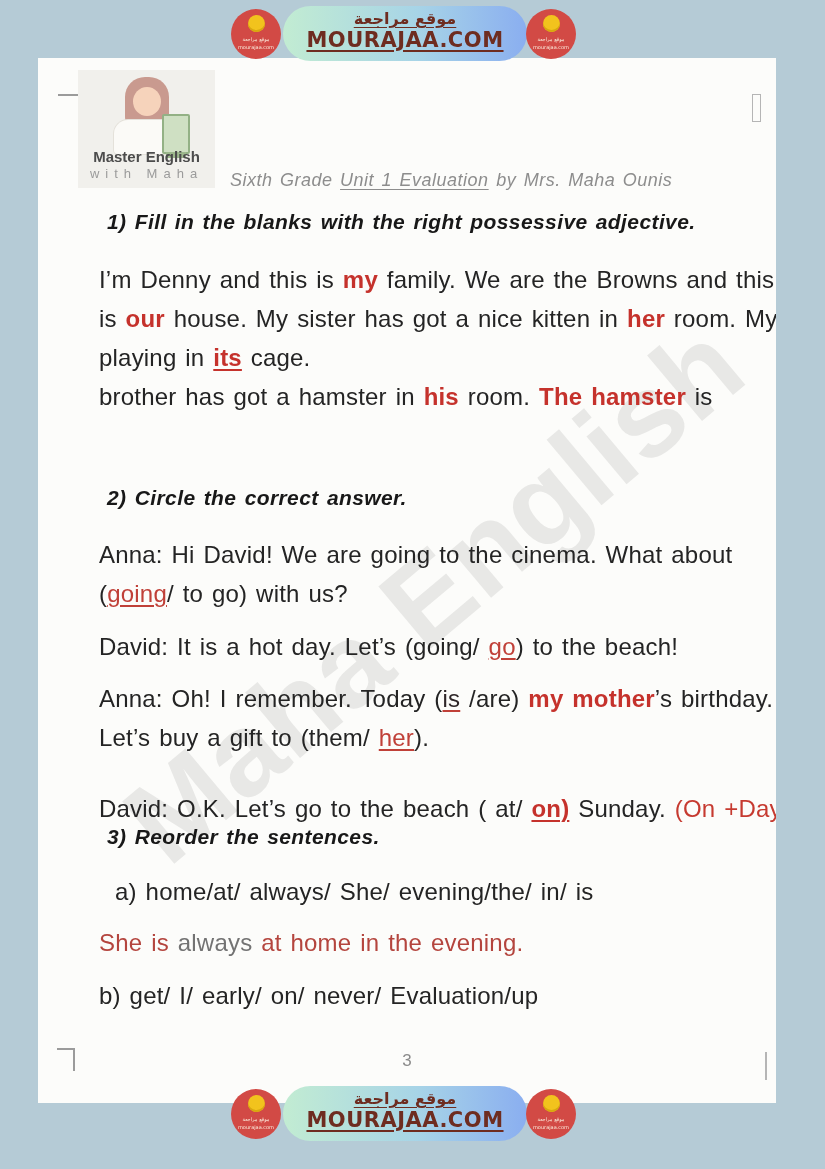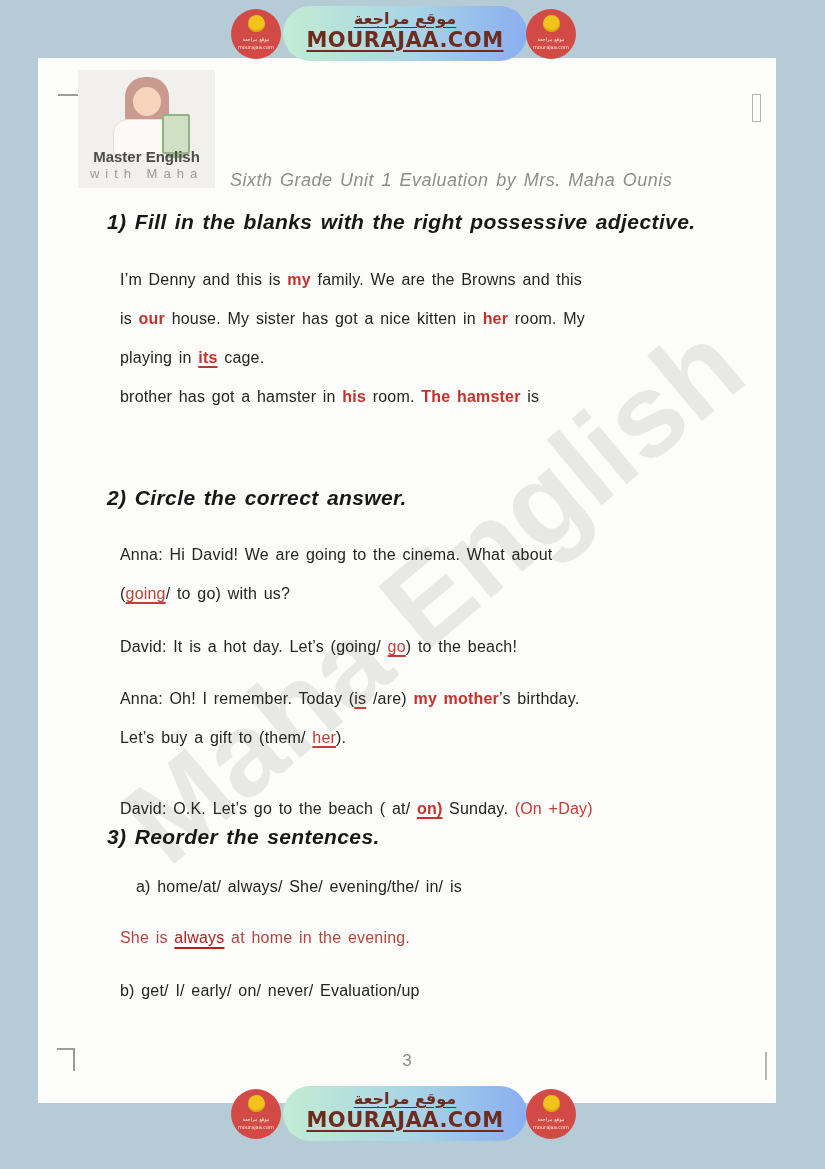--- a/index.html
+++ b/index.html
@@ -38,42 +38,42 @@
   .lg-book-base{position:absolute;left:88px;top:82px;width:20px;height:6px;background:#9db88d;}
   .lg-line1{position:absolute;left:0;top:78px;width:100%;text-align:center;font-weight:bold;font-size:15px;color:#4c4c4c;}
   .lg-line2{position:absolute;left:0;top:96px;width:100%;text-align:center;font-size:13px;color:#9b9b9b;letter-spacing:6px;}
   
   .abs{position:absolute;white-space:nowrap;}
   .doc-title{left:192px;top:112px;font-style:italic;font-size:18px;color:#8d8d8d;letter-spacing:0.5px;word-spacing:2px;}
   .heading{font-weight:bold;font-style:italic;font-size:21px;color:#181818;letter-spacing:0.4px;word-spacing:2px;}
   .h1{left:69px;top:152px;}
   .h2{left:69px;top:428px;}
   .h3{left:69px;top:767px;}
-  .body-block{left:82px;font-size:16px;color:#242424;letter-spacing:0.2px;word-spacing:2px;}
+  .body-block{left:61px;font-size:24px;color:#242424;letter-spacing:0.2px;word-spacing:2px;}
   .tline{height:39px;line-height:39px;white-space:nowrap;}
   .p1{top:202px;}
   .anna1{top:477px;}
   .david1{top:569px;}
   .anna2{top:621px;}
   .david2{top:714px;margin-top:17px;}
   .item-a{top:820px;margin-left:16px;}
   .answer-a{top:871px;}
   .item-b{top:924px;}
   .pnum{left:0;top:993px;width:100%;text-align:center;font-size:17px;color:#8b8b8b;}
   
   .seg-t{}
-  .seg-tu{text-underline-offset:3px;}
+  .seg-tu{text-decoration:underline;text-underline-offset:3px;}
   .seg-n{}
   .seg-rb{color:#c5322c;font-weight:bold;}
   .seg-rbu{color:#c5322c;font-weight:bold;text-decoration:underline;text-decoration-color:#c5322c;text-decoration-thickness:2px;text-underline-offset:3px;}
   .seg-ru{color:#c04038;text-decoration:underline;text-decoration-thickness:2px;text-underline-offset:3px;}
   .seg-ku{color:#2e2628;text-decoration:underline;text-decoration-color:#c04038;text-decoration-thickness:2px;text-underline-offset:3px;}
   .seg-rr{color:#c63a30;}
   .seg-ra{color:#b4453e;}
-  .seg-rau{color:#b91c1c;text-decoration:underline;text-decoration-thickness:2px;text-underline-offset:4px;}
+  .seg-rau{color:#737373;text-decoration-thickness:2px;text-underline-offset:4px;}
   
   .pill{
     position:absolute;left:283px;width:244px;height:55px;border-radius:28px;
     background:linear-gradient(90deg,#c2ecd2 0%,#a7d4e7 55%,#8aaef0 100%);
     text-align:center;font-family:"DejaVu Sans", sans-serif;
   }
   .pill-top{top:6px;}
   .pill-bottom{top:1086px;}
   .pill-ar{margin-top:3px;font-size:16px;font-weight:bold;color:#6e2c20;text-decoration:underline;text-underline-offset:3px;direction:rtl;}
   .pill-url{font-size:21px;font-weight:bold;color:#6e2c20;text-decoration:underline;text-underline-offset:3px;letter-spacing:0.5px;}

